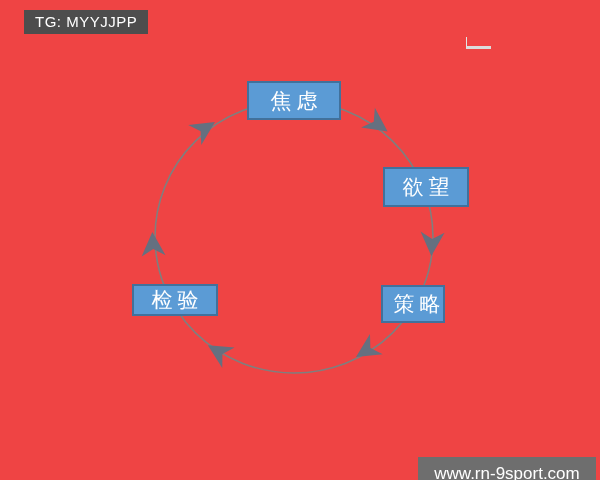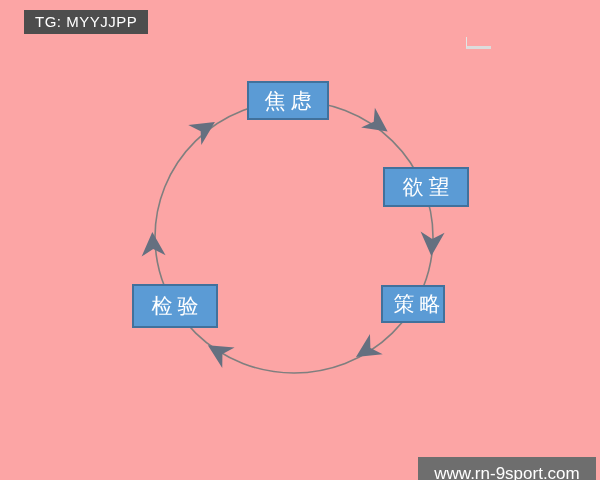--- a/index.html
+++ b/index.html
@@ -1,20 +1,20 @@
 <!DOCTYPE html>
 <html><head>
 <meta charset="utf-8">
 <style>
   html, body { margin: 0; padding: 0; background: #ffffff; }
   #stage {
     position: relative;
     width: 600px;
     height: 480px;
-    background: #fca5a5;
+    background: #ef4444;
     overflow: hidden;
     font-family: "Liberation Sans", sans-serif;
   }
   
   .tg-badge {
     position: absolute;
     left: 24px; top: 10px;
     height: 24px;
     background: #4d4d4d;
     color: #ffffff;
@@ -99,30 +99,30 @@
     </g>
   </svg>
 
   <div class="tg-badge">
     <span>TG: MYYJJPP</span>
   </div>
 
 
   <div class="corner-mark"></div>
 
-  <div class="step" style="left:247px; top:81px;  width:82px; height:39px;">
+  <div class="step" style="left:247px; top:81px;  width:94px; height:39px;">
     <span class="step-label">焦虑</span>
   </div>
   <div class="step" style="left:383px; top:167px; width:86px; height:40px;">
     <span class="step-label">欲望</span>
   </div>
   <div class="step" style="left:381px; top:285px; width:64px; height:38px;padding-left:8px;">
     <span class="step-label">策略</span>
   </div>
-  <div class="step" style="left:132px; top:284px; width:86px; height:44px;">
+  <div class="step" style="left:132px; top:284px; width:86px; height:32px;">
     <span class="step-label">检验</span>
   </div>
 
   <div class="site-bar">
     <span>www.rn-9sport.com</span>
   </div>
 
 </div>
 
 </body></html>

